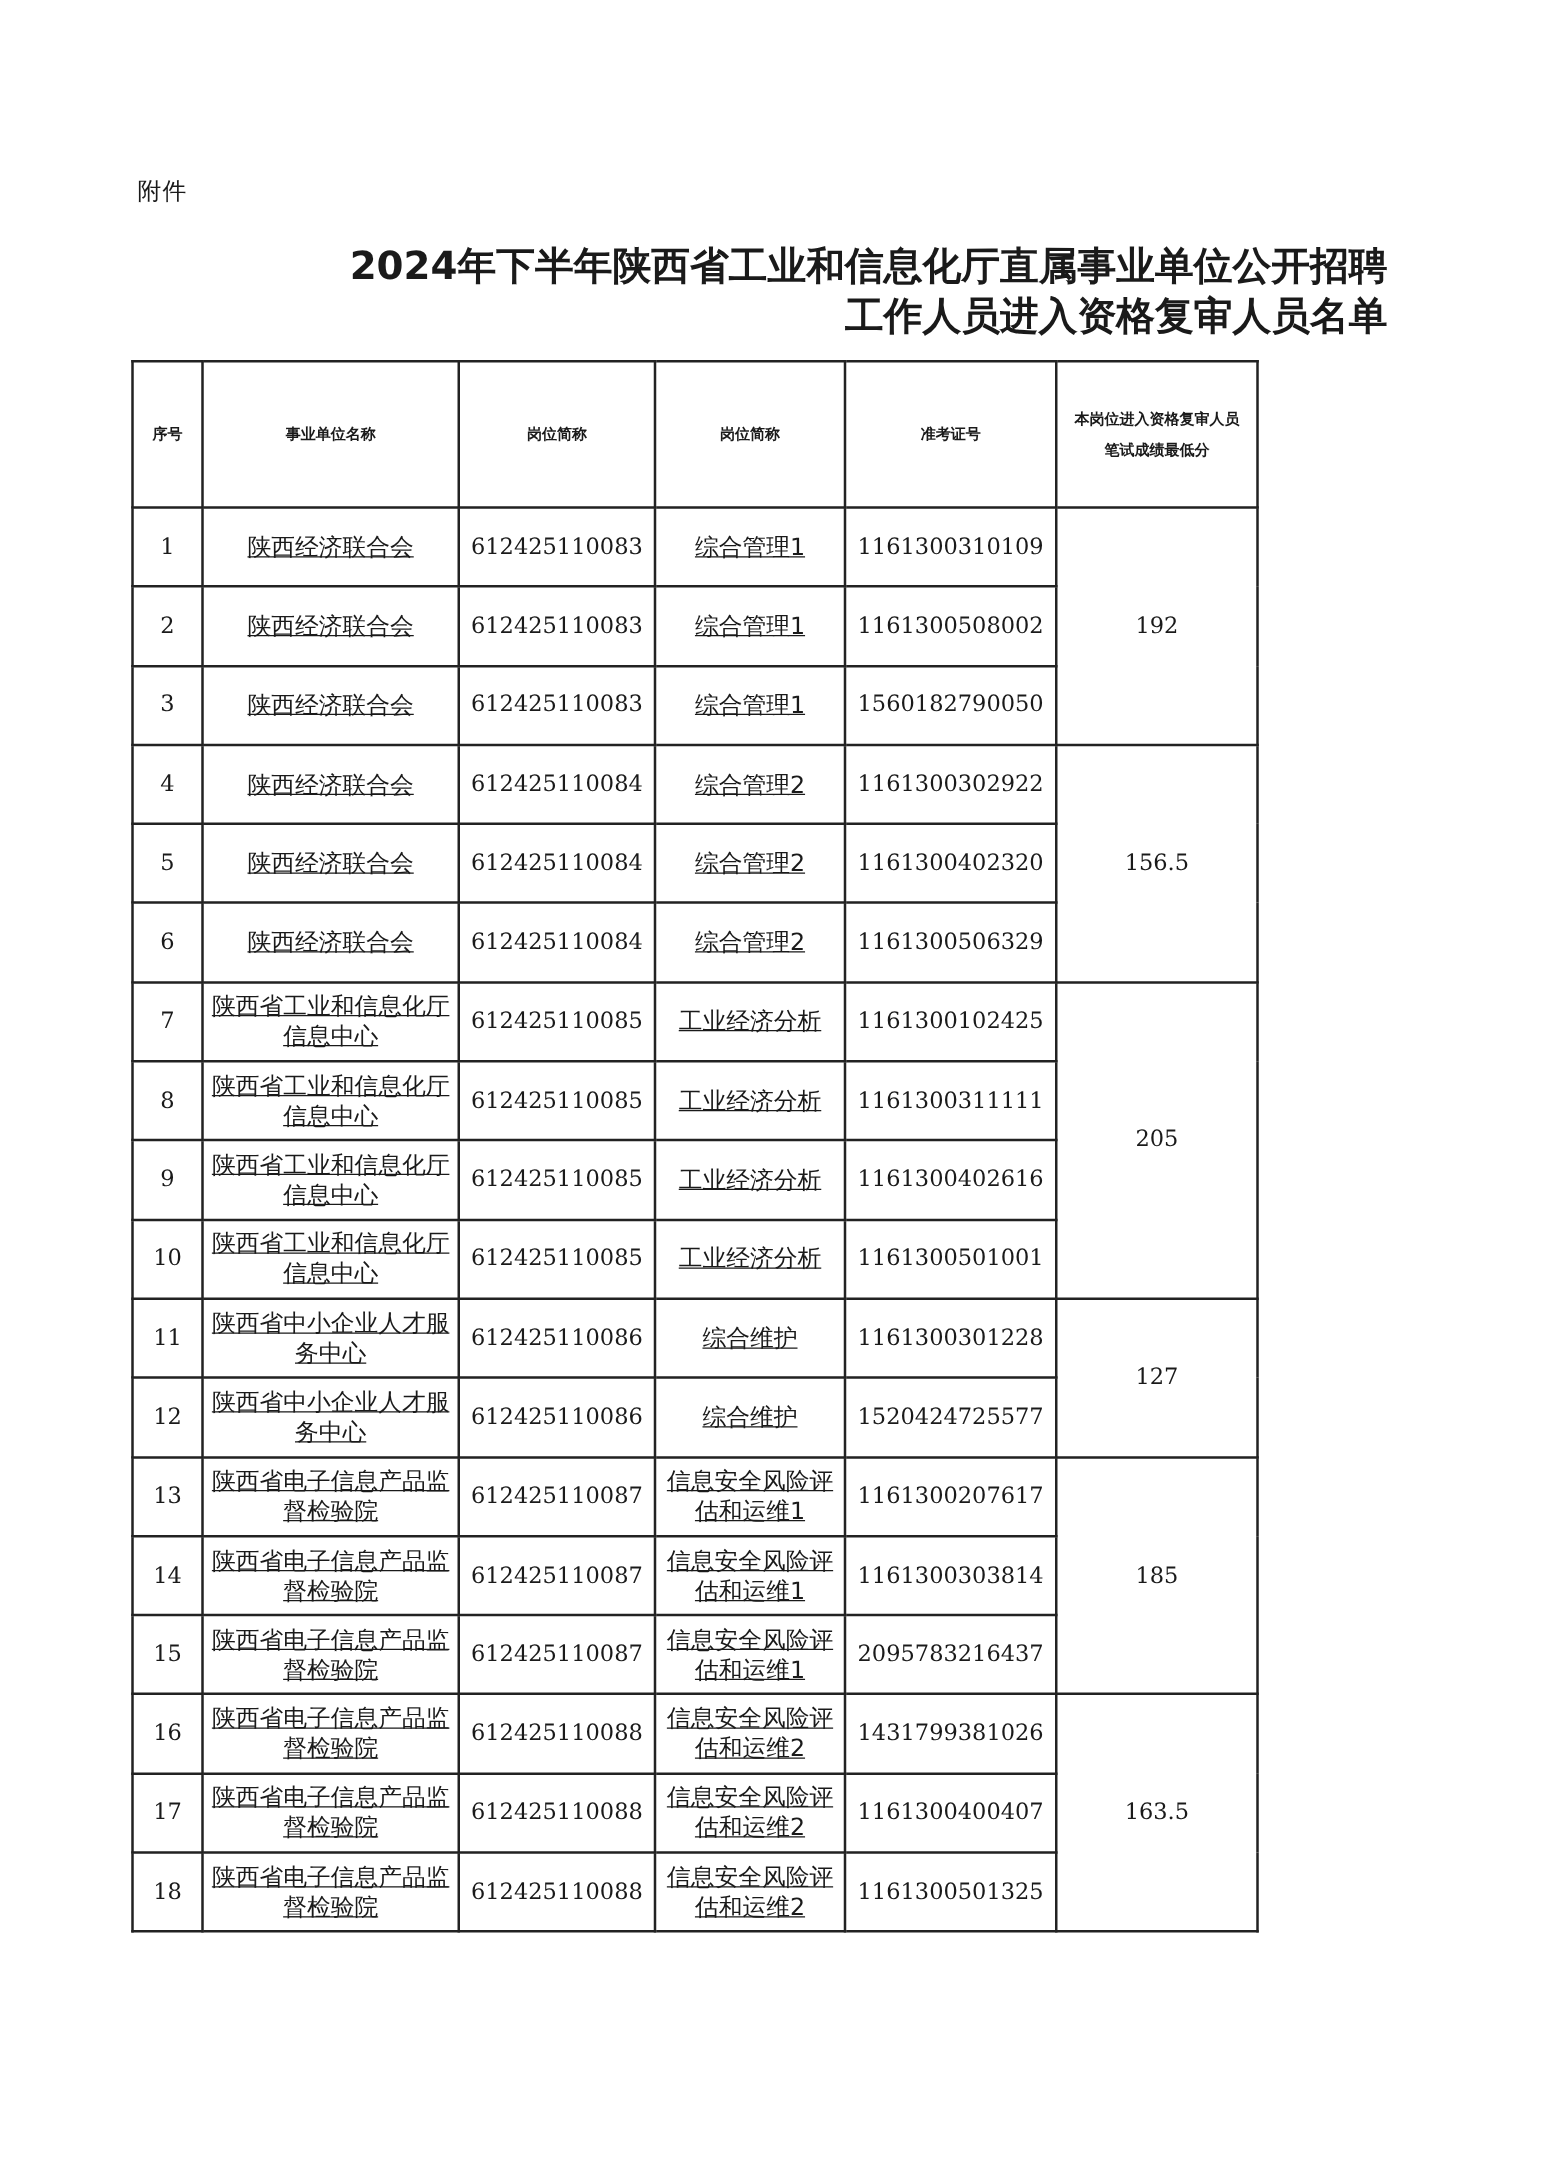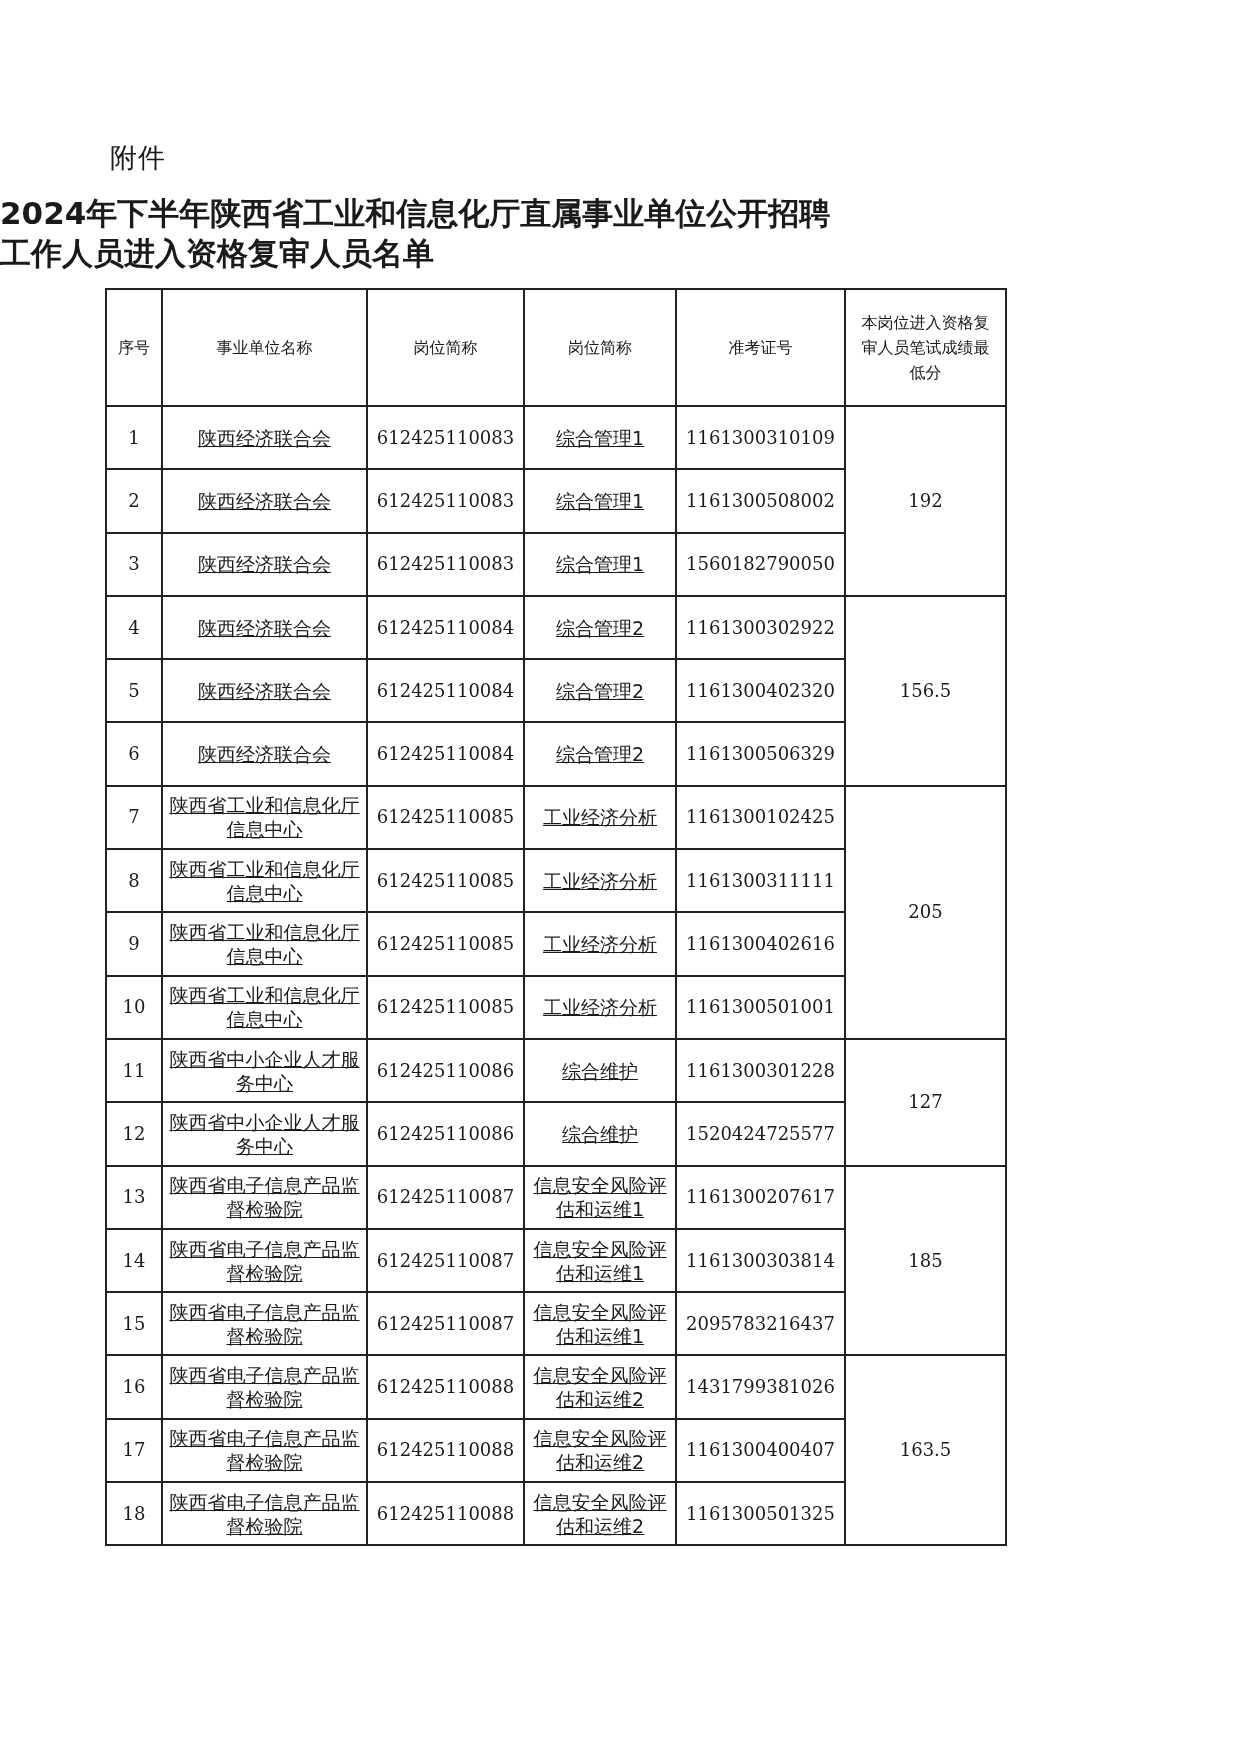--- a/index.html
+++ b/index.html
@@ -3,41 +3,41 @@
 <meta charset="utf-8">
 <style>
   html, body { margin: 0; padding: 0; background: #ffffff; }
   body {
     width: 1233px; height: 1746px; position: relative; overflow: hidden;
     font-family: "DejaVu Serif", "Liberation Serif", serif; color: #1a1a1a;
   }
   .attach {
     position: absolute; left: 110px; top: 140px;
     font-family: "DejaVu Sans", "Liberation Sans", sans-serif;
-    font-size: 27px; letter-spacing: 1px;
+    font-size: 19px; letter-spacing: 1px;
   }
   .title {
-    position: absolute; left: 0; width: 1110px; text-align: left;
+    position: absolute; left: 0; width: 1110px; text-align: right;
     font-family: "DejaVu Sans", "Liberation Sans", sans-serif;
     font-weight: bold; font-size: 31px; line-height: 40px;
   }
   .title.l1 { top: 193px; }
   .title.l2 { top: 233px; }
   table {
     position: absolute; left: 105px; top: 288px;
     border-collapse: collapse; table-layout: fixed;
     width: 900px;
   }
   td, th {
     border: 2px solid #222; text-align: center; vertical-align: middle;
     padding: 0 2px; font-weight: normal;
   }
   th {
     font-family: "DejaVu Sans", "Liberation Sans", sans-serif;
-    font-weight: normal; font-size: 16px; height: 115px; line-height: 25px;
+    font-weight: bold; font-size: 12px; height: 115px; line-height: 25px;
   }
   td { height: 61.3px; font-size: 18px; line-height: 24px; }
   td.num { font-family: "DejaVu Serif", "Liberation Serif", serif; font-size: 18px; }
   td.cjk { font-family: "DejaVu Sans", "Liberation Sans", sans-serif; font-size: 19px; text-decoration: underline; }
   col.c1 { width: 56px; } col.c2 { width: 205px; } col.c3 { width: 157px; }
   col.c4 { width: 152px; } col.c5 { width: 169px; } col.c6 { width: 161px; }
   table { border: 2.5px solid #111; }
 </style>
 </head>
 <body>

